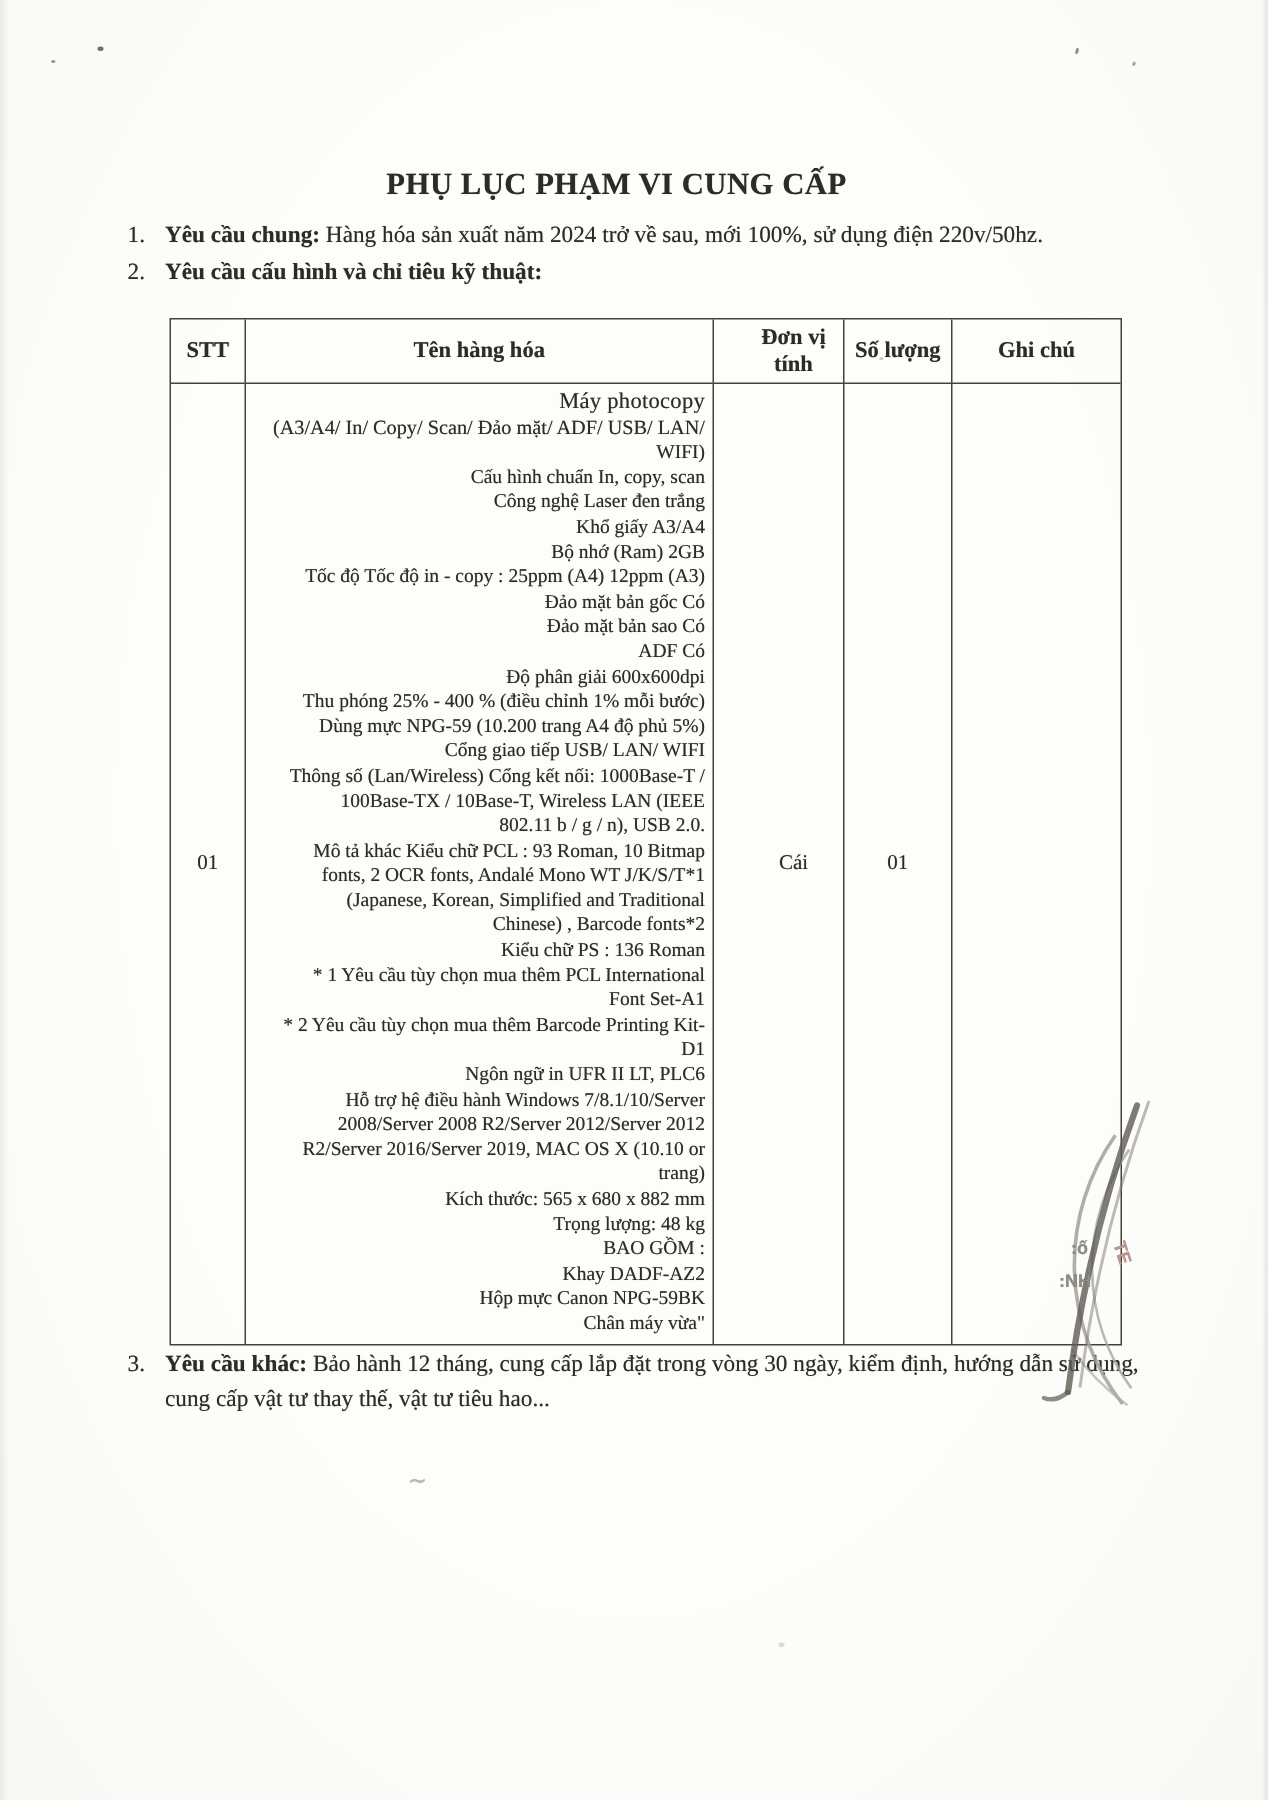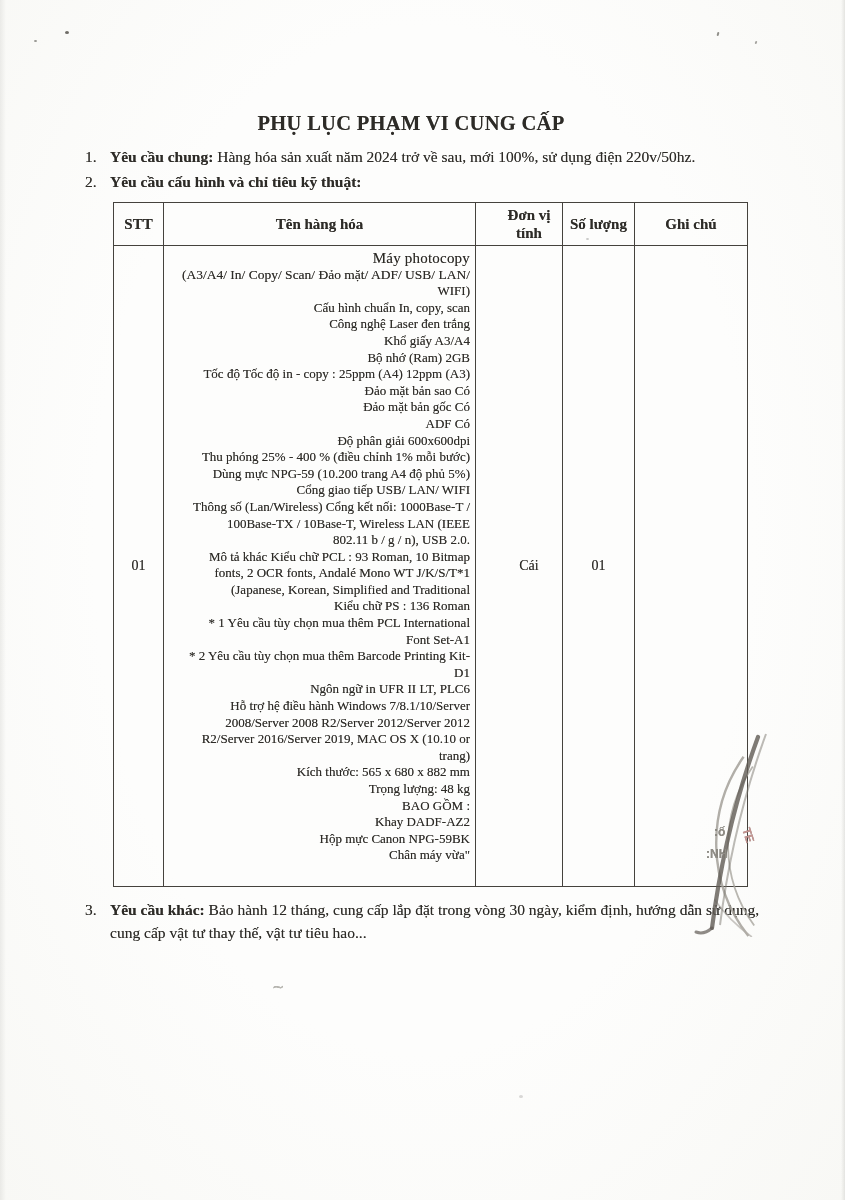--- a/index.html
+++ b/index.html
@@ -26,21 +26,21 @@
   .list-item{position:absolute;font-size:15.5px;line-height:22px;}
   .list-item .num{position:absolute;left:0;top:0;}
   .list-item .body{display:block;padding-left:25px;}
   #item1{left:85px;top:146px;width:700px;white-space:nowrap;}
   #item2{left:85px;top:171px;width:700px;white-space:nowrap;}
   #item3{left:85px;top:898px;width:683px;line-height:23px;}
   .lbl{font-weight:bold;}
 
   
   .tbl{
-    position:absolute;left:113px;top:202px;width:633px;
+    position:absolute;left:113px;top:212px;width:633px;
     border:1.5px solid #45423d;
   }
   .tr{display:flex;}
   .td{border-left:1px solid #45423d;box-sizing:border-box;}
   .td:first-child{border-left:none;}
   .c-stt{width:49px;}
   .c-name{width:312px;}
   .c-unit{width:87px;padding-left:20px;}
   .c-qty{width:72px;}
   .c-note{flex:1;}
@@ -96,33 +96,34 @@
         <div class="td c-name name-cell">
           <div class="name-lines">
               <div>Máy photocopy</div>
               <div>(A3/A4/ In/ Copy/ Scan/ Đảo mặt/ ADF/ USB/ LAN/</div>
               <div>WIFI)</div>
               <div>Cấu hình chuẩn In, copy, scan</div>
               <div>Công nghệ Laser đen trắng</div>
               <div>Khổ giấy A3/A4</div>
               <div>Bộ nhớ (Ram) 2GB</div>
               <div>Tốc độ Tốc độ in - copy : 25ppm (A4) 12ppm (A3)</div>
+              <div>Đảo mặt bản gốc Có</div>
               <div>Đảo mặt bản sao Có</div>
-              <div>Đảo mặt bản gốc Có</div>
               <div>ADF Có</div>
               <div>Độ phân giải 600x600dpi</div>
               <div>Thu phóng 25% - 400 % (điều chỉnh 1% mỗi bước)</div>
               <div>Dùng mực NPG-59 (10.200 trang A4 độ phủ 5%)</div>
               <div>Cổng giao tiếp USB/ LAN/ WIFI</div>
               <div>Thông số (Lan/Wireless) Cổng kết nối: 1000Base-T /</div>
               <div>100Base-TX / 10Base-T, Wireless LAN (IEEE</div>
               <div>802.11 b / g / n), USB 2.0.</div>
               <div>Mô tả khác Kiểu chữ PCL : 93 Roman, 10 Bitmap</div>
               <div>fonts, 2 OCR fonts, Andalé Mono WT J/K/S/T*1</div>
               <div>(Japanese, Korean, Simplified and Traditional</div>
+              <div>Chinese) , Barcode fonts*2</div>
               <div>Kiểu chữ PS : 136 Roman</div>
               <div>* 1 Yêu cầu tùy chọn mua thêm PCL International</div>
               <div>Font Set-A1</div>
               <div>* 2 Yêu cầu tùy chọn mua thêm Barcode Printing Kit-</div>
               <div>D1</div>
               <div>Ngôn ngữ in UFR II LT, PLC6</div>
               <div>Hỗ trợ hệ điều hành Windows 7/8.1/10/Server</div>
               <div>2008/Server 2008 R2/Server 2012/Server 2012</div>
               <div>R2/Server 2016/Server 2019, MAC OS X (10.10 or</div>
               <div>trang)</div>

